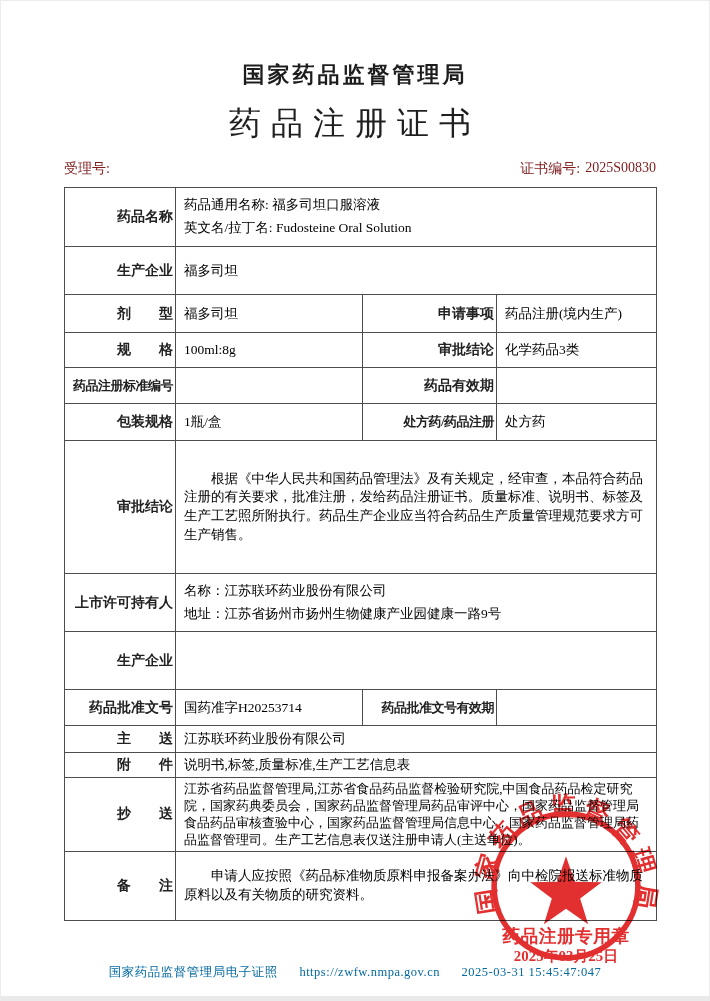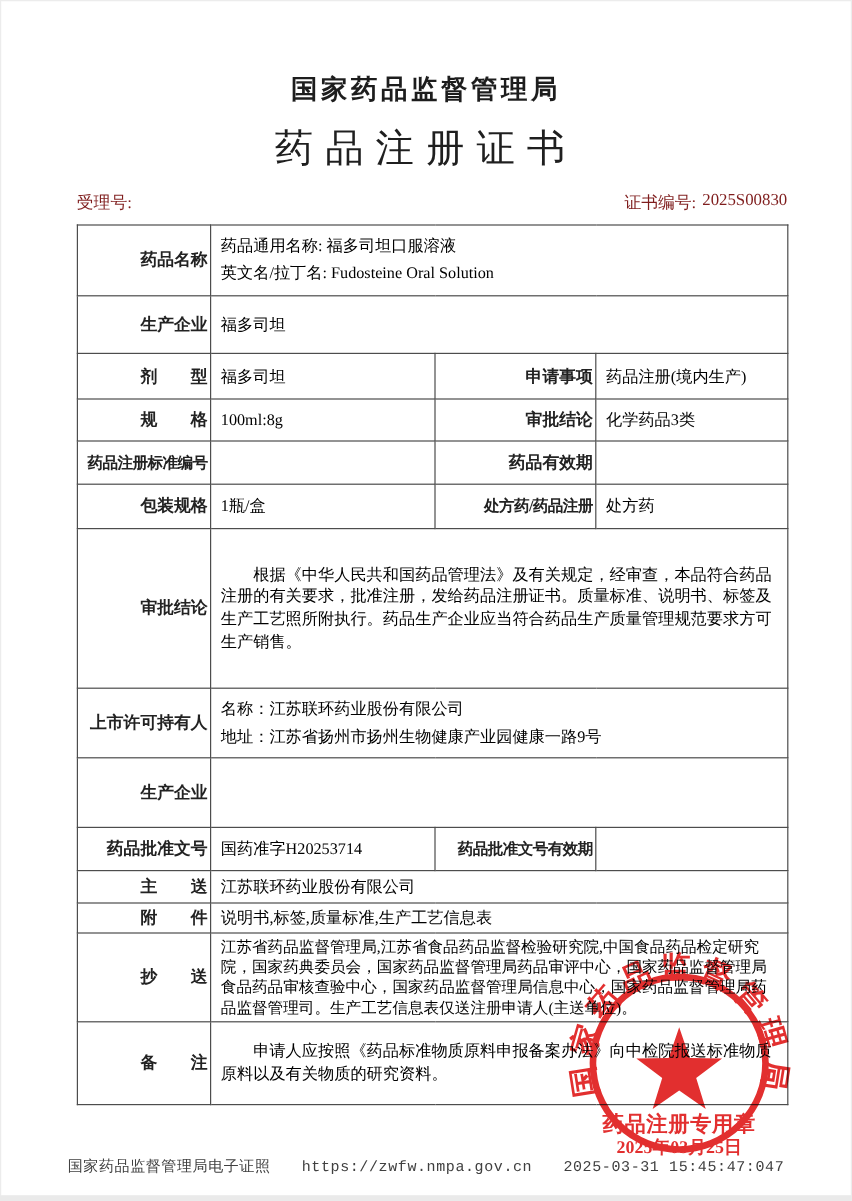--- a/index.html
+++ b/index.html
@@ -49,23 +49,23 @@
   .para.indent { text-indent:2em; }
   .para.tight { line-height:1.32; font-size:13px; }
   
   .seal {
     position:absolute; left:472px; top:792px; width:188px; height:188px;
     mix-blend-mode:multiply; opacity:0.93; pointer-events:none;
   }
   .seal text { font-family:"Liberation Serif","DejaVu Serif",serif; }
   .footer {
     position:absolute; top:964px; left:0; width:100%;
-    text-align:center; color:#404040; font-size:12.5px;
+    text-align:center; color:#0369a1; font-size:12.5px;
     letter-spacing:0.5px;
-    font-family:Liberation Mono, monospace;
+    font-family:Liberation Serif, serif;
   }
   .footer span { margin:0 9px; }
   .edge-bottom {
     position:absolute; bottom:0; left:0; width:100%; height:5px;
     background:#eaeaea;
   }
 </style>
 </head>
 <body>
 

